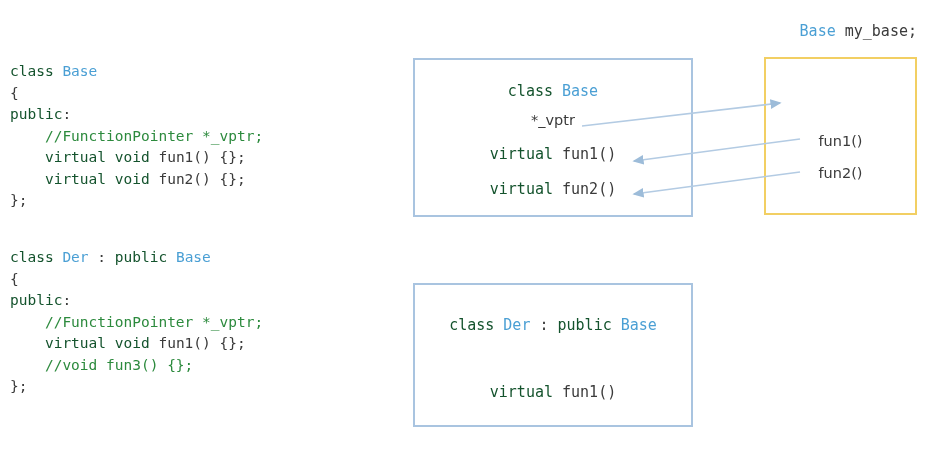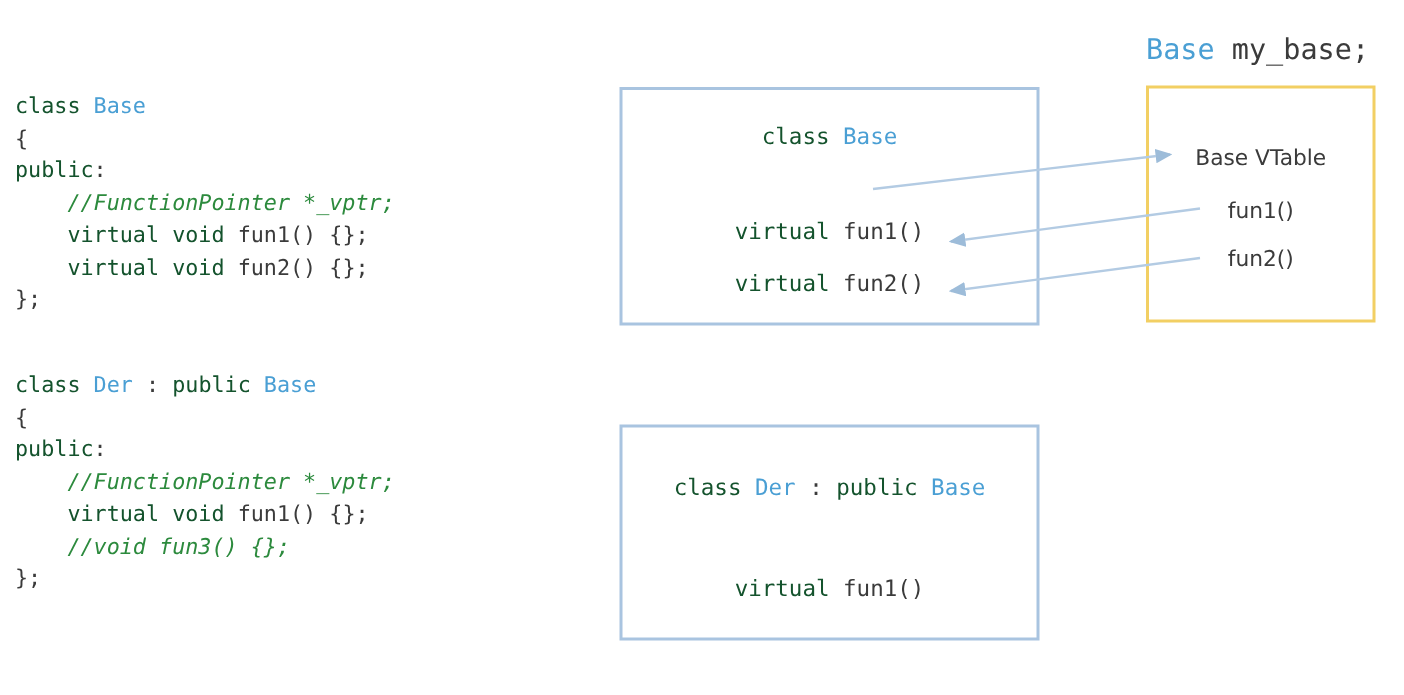--- a/index.html
+++ b/index.html
@@ -23,21 +23,21 @@
     line-height: 21.5px;
     white-space: pre;
     color: #3b3b3b;
   }
   #code-base  { left: 10px; top: 61px; }
   #code-der   { left: 10px; top: 247px; }
   .code-line { height: 21.5px; }
 
   .kw      { color: #14532d; }          
   .typ     { color: #4a9fd4; }          
-  .cmt     { color: #2c8a3d; font-style: italic; }          
+  .cmt     { color: #2c8a3d; }          
   .pl      { color: #3b3b3b; }          
 
   
   .dbox {
     position: absolute;
     box-sizing: border-box;
     background: #ffffff;
   }
   .dbox.blue   { border: 2px solid #a9c4e0; }
   .dbox.yellow { border: 2px solid #f2cf63; }
@@ -81,23 +81,23 @@
   #do-title { top: 31px; }
   #do-vptr  { top: 66px; }
   #do-fun1  { top: 98px; }
 
   
   #vtable-header {
     position: absolute;
     left: 764px;
     top: 22px;
     width: 153px;
-    text-align: left;
+    text-align: right;
     font-family: "DejaVu Sans Mono", monospace;
-    font-size: 19px;
+    font-size: 15px;
     white-space: pre;
     color: #3b3b3b;
   }
 
   
   #connectors {
     position: absolute;
     left: 0;
     top: 0;
     width: 936px;
@@ -110,28 +110,28 @@
 
 <div class="code-block" id="code-base"><div class="code-line"><span class="kw">class </span><span class="typ">Base</span></div><div class="code-line"><span class="pl">{</span></div><div class="code-line"><span class="kw">public</span><span class="pl">:</span></div><div class="code-line"><span class="cmt">    //FunctionPointer *_vptr;</span></div><div class="code-line"><span class="pl">    </span><span class="kw">virtual void </span><span class="pl">fun1() {};</span></div><div class="code-line"><span class="pl">    </span><span class="kw">virtual void </span><span class="pl">fun2() {};</span></div><div class="code-line"><span class="pl">};</span></div></div>
 
 <div class="code-block" id="code-der"><div class="code-line"><span class="kw">class </span><span class="typ">Der</span><span class="pl"> : </span><span class="kw">public </span><span class="typ">Base</span></div><div class="code-line"><span class="pl">{</span></div><div class="code-line"><span class="kw">public</span><span class="pl">:</span></div><div class="code-line"><span class="cmt">    //FunctionPointer *_vptr;</span></div><div class="code-line"><span class="pl">    </span><span class="kw">virtual void </span><span class="pl">fun1() {};</span></div><div class="code-line"><span class="cmt">    //void fun3() {};</span></div><div class="code-line"><span class="pl">};</span></div></div>
 
 <div id="vtable-header"><span class="typ">Base</span><span class="pl"> my_base;</span></div>
 
 <div class="dbox blue" id="box-base-obj">
   <div class="dbox-row row-mono" id="bo-title"><span class="kw">class </span><span class="typ">Base</span></div>
 
+  <div class="dbox-row row-prop" id="bo-vptr">*_vptr</div>
 
   <div class="dbox-row row-mono" id="bo-fun1"><span class="kw">virtual </span><span class="pl">fun1()</span></div>
 
   <div class="dbox-row row-mono" id="bo-fun2"><span class="kw">virtual </span><span class="pl">fun2()</span></div>
 </div>
 
 <div class="dbox yellow" id="box-vtable">
-  <div class="dbox-row row-prop" id="vt-title">Base VTable</div>
   <div class="dbox-row row-prop" id="vt-fun1">fun1()</div>
   <div class="dbox-row row-prop" id="vt-fun2">fun2()</div>
 </div>
 
 <div class="dbox blue" id="box-der-obj">
   <div class="dbox-row row-mono" id="do-title"><span class="kw">class </span><span class="typ">Der</span><span class="pl"> : </span><span class="kw">public </span><span class="typ">Base</span></div>
 
 
   <div class="dbox-row row-mono" id="do-fun1"><span class="kw">virtual </span><span class="pl">fun1()</span></div>
 </div>

